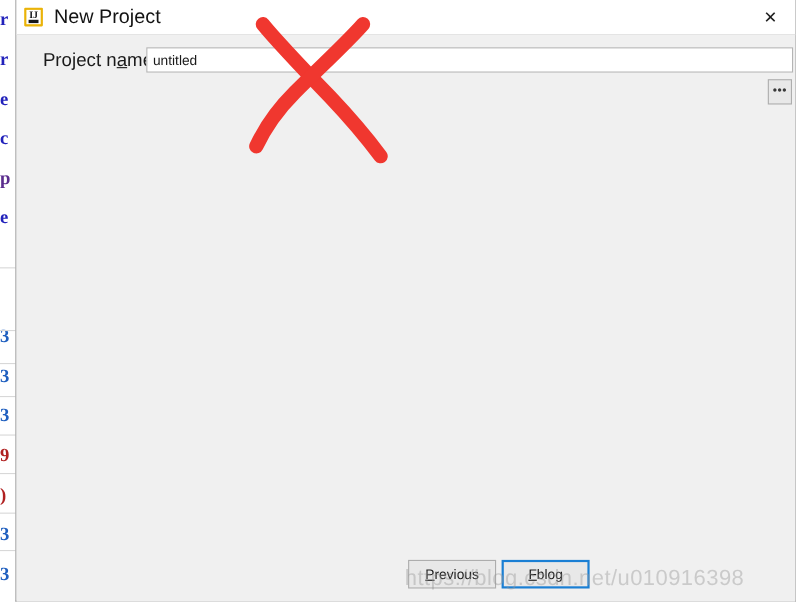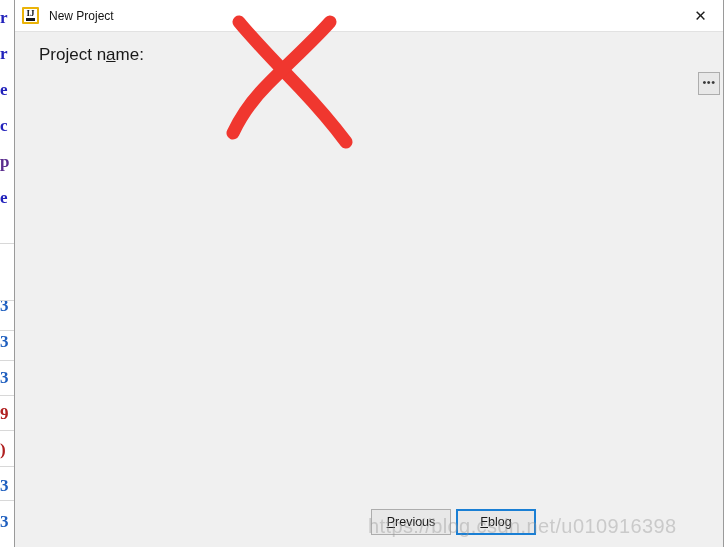--- a/index.html
+++ b/index.html
@@ -125,21 +125,21 @@
     position: absolute;
     left: 4px;
     top: 11px;
     width: 9px;
     height: 3px;
     background: #14161a;
     z-index: 2;
   }
   #window-title {
     font-family: "Liberation Sans", sans-serif;
-    font-size: 12px;
+    font-size: 18px;
     color: #131313;
   }
   #close-button {
     position: absolute;
     right: 0;
     top: 0;
     width: 45px;
     height: 31px;
     display: flex;
     align-items: center;
@@ -343,20 +343,21 @@
       <div class="ij-bar"></div>
     </div>
     <div id="window-title">New Project</div>
     <div id="close-button">✕</div>
   </div>
 
   <div id="dialog-body">
 
     <div class="field-row" id="row-name">
       <div class="field-label"><span>Project n</span><span class="mnem">a</span><span>me:</span></div>
+      <input class="text-input" id="project-name-input" type="text" value="untitled" style="">
     </div>
 
     <div id="browse-button">
       <span class="dots">•••</span>
     </div>
 
 
     <div id="button-bar">
       <div class="dlg-button" id="btn-previous">
           <span></span>

